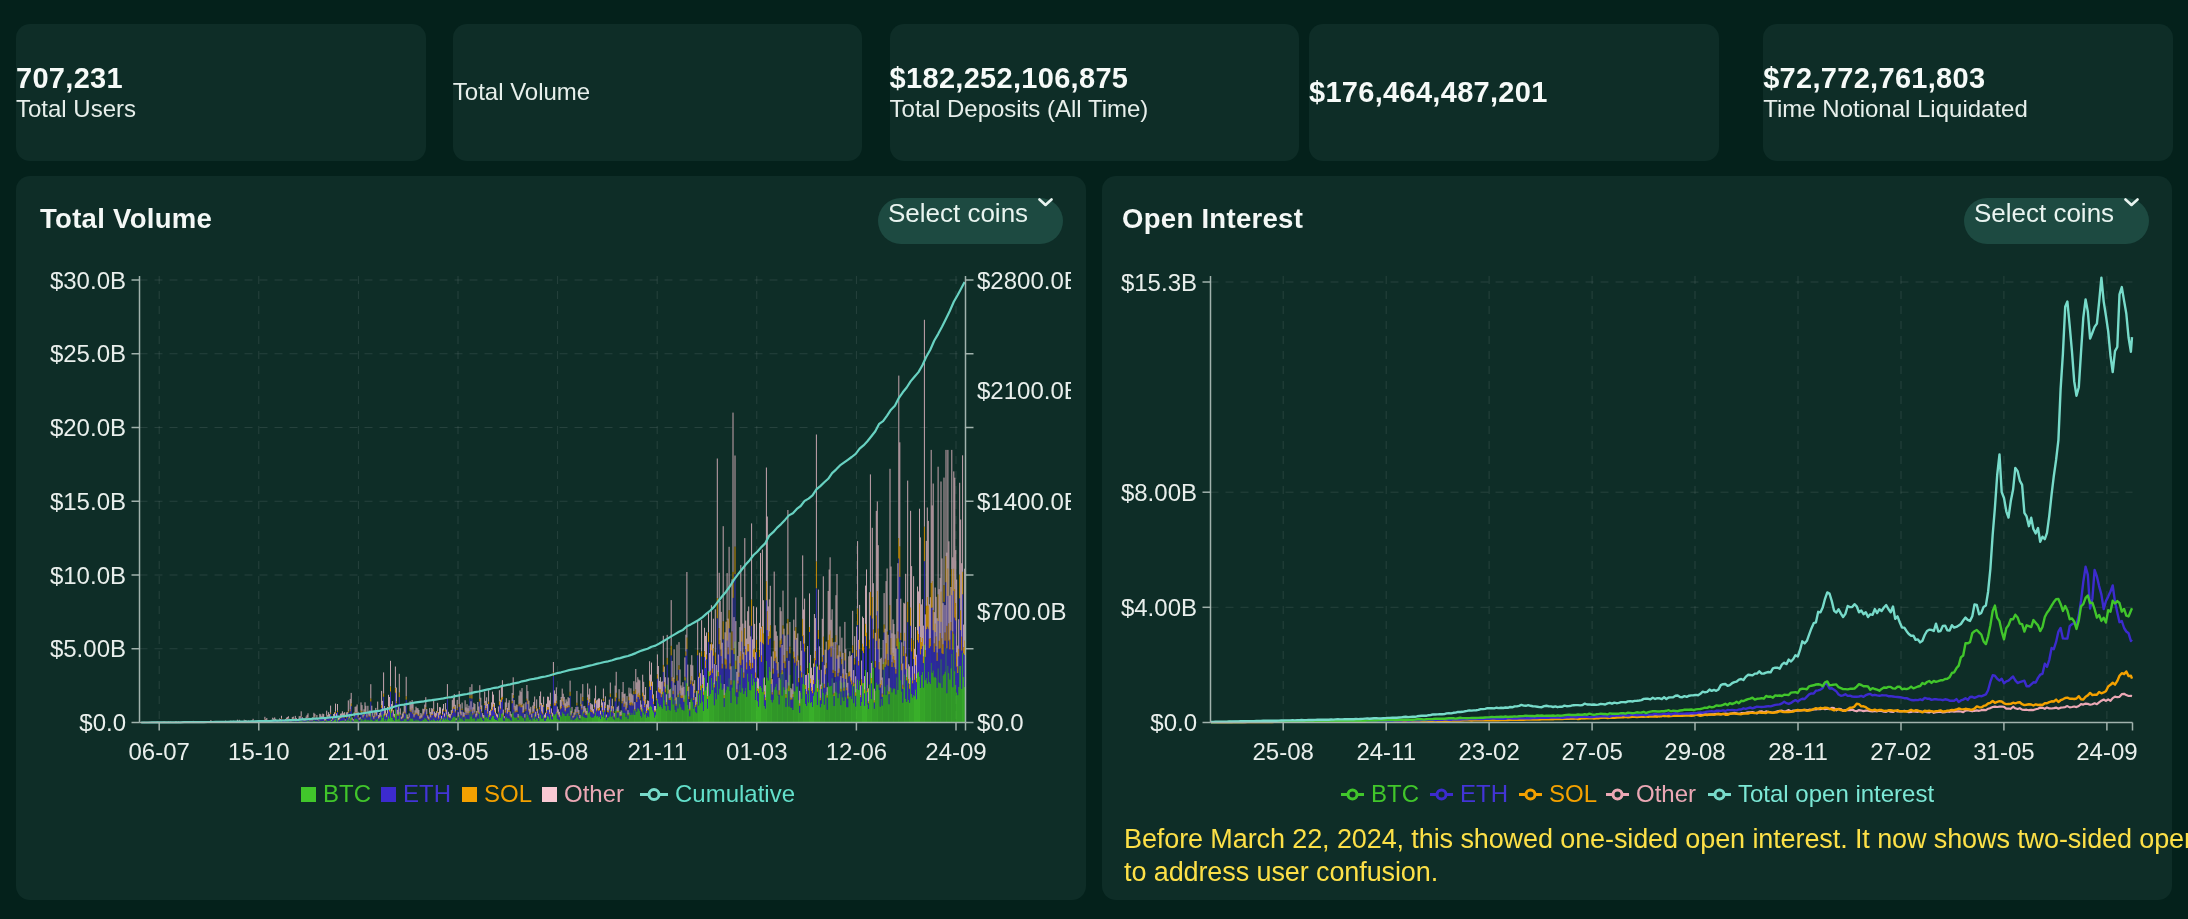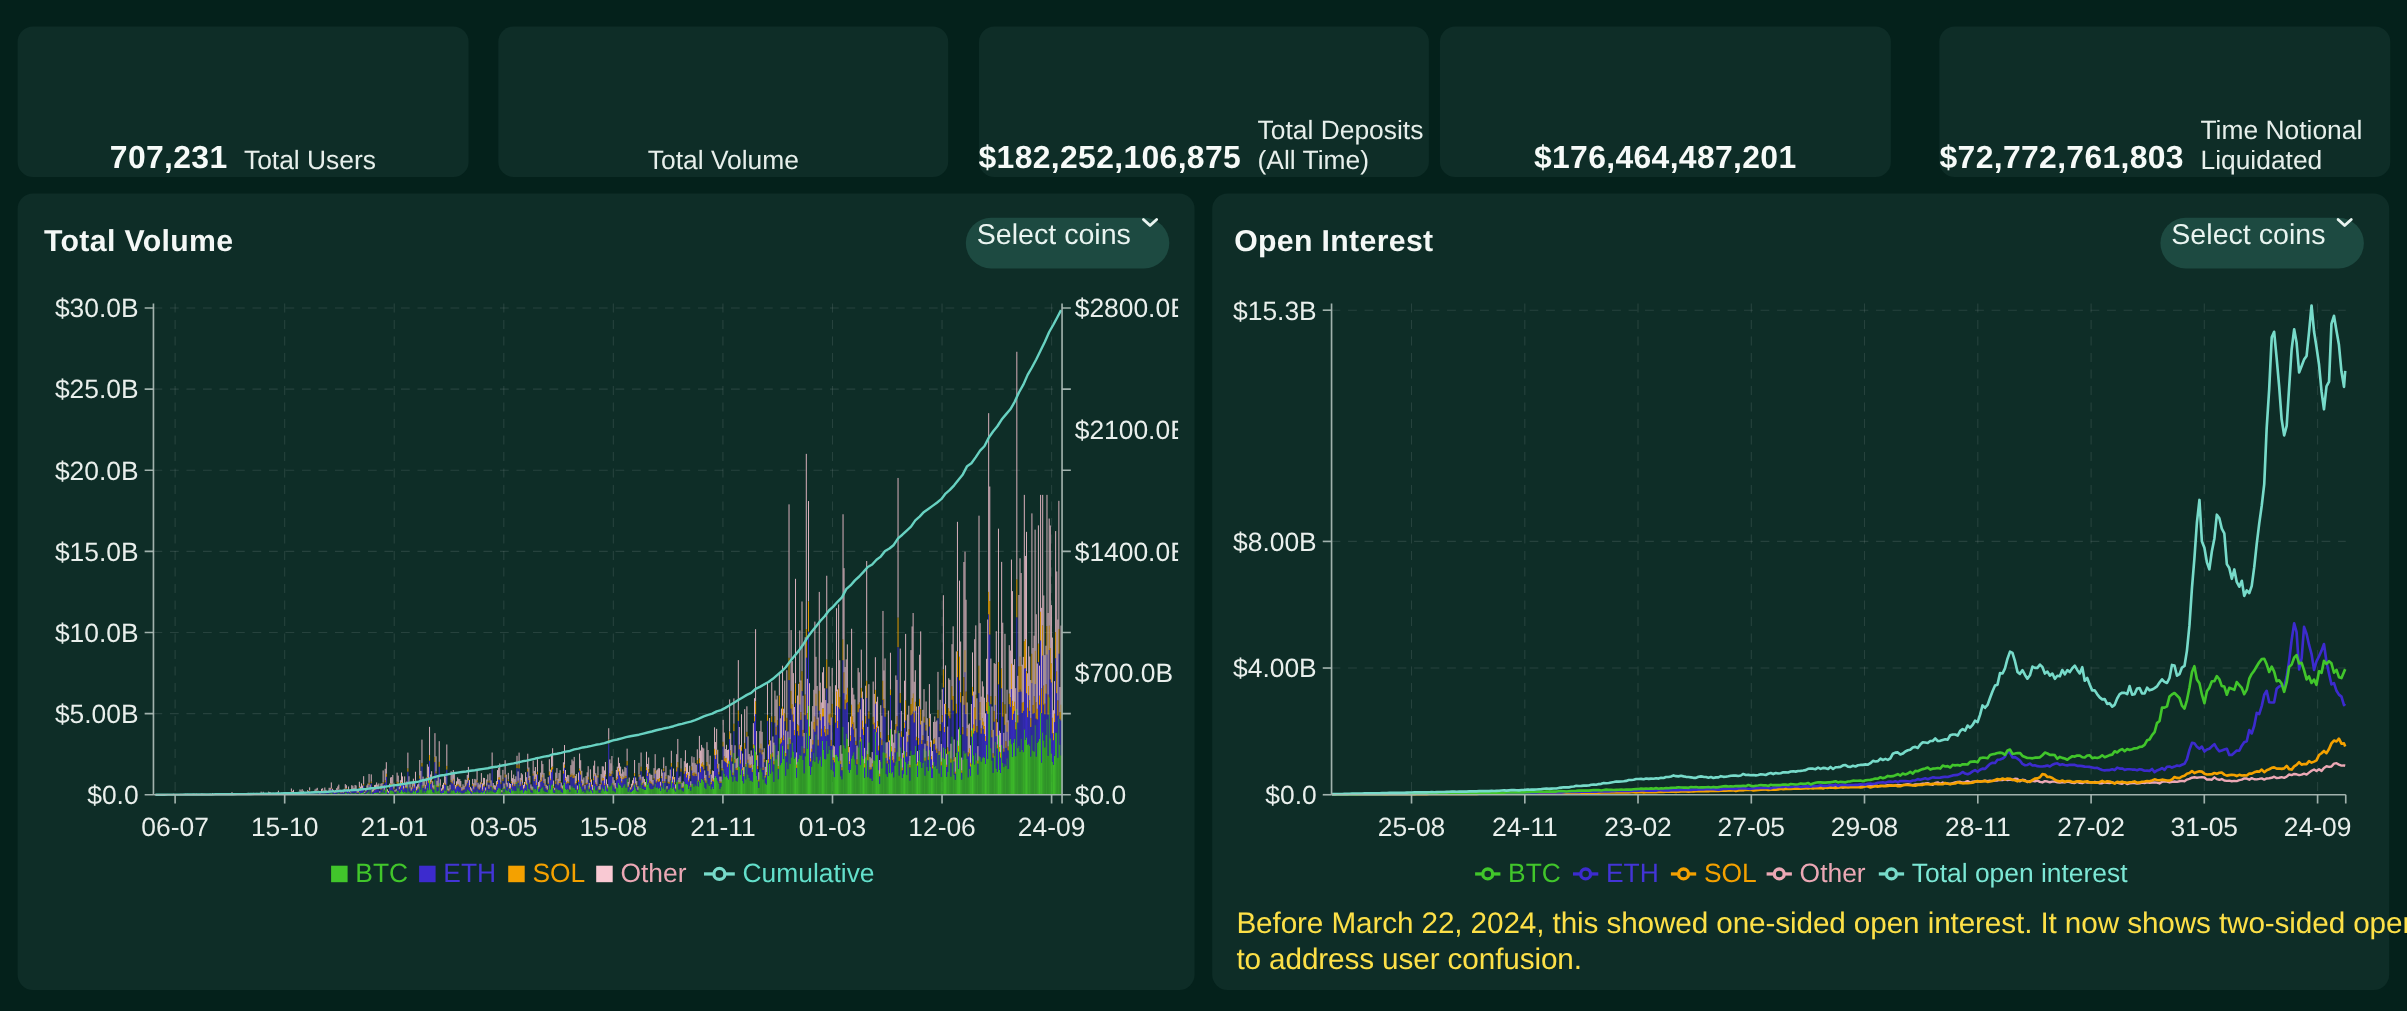--- a/index.html
+++ b/index.html
@@ -1,18 +1,18 @@
 <!DOCTYPE html>
 <html><head><meta charset="utf-8"><style>
 * { margin:0; padding:0; box-sizing:border-box; }
 html,body { width:2188px; height:919px; background:#04211b; overflow:hidden;
   font-family:"Liberation Sans", sans-serif; }
 .scard { position:absolute; top:23.5px; width:409.7px; height:137px;
-  background:#0e2d27; border-radius:14px; display:flex; flex-direction:row;
-  align-items:flex-end; justify-content:center; gap:15px; }
+  background:#0e2d27; border-radius:14px; display:flex; flex-direction:column;
+  align-items:flex-start; justify-content:center; gap:0; }
 .scard .num { font-size:29px; font-weight:bold; color:#f6faf8; letter-spacing:0.3px; }
 .scard .lab { font-size:24px; color:#e7efeb; }
 .ccard { position:absolute; top:176px; height:724px; background:#0e2d27; border-radius:14px; }
 .ctitle { position:absolute; font-size:27.5px; font-weight:bold; color:#f4f8f6; letter-spacing:0.3px; }
 .btn { position:absolute; top:198px; width:185px; height:46px; background:#1d4a41;
   border-radius:23px; display:flex; align-items:flex-start; justify-content:center;
   color:#e9f4f0; font-size:26px; }
 .fnote { position:absolute; left:1124px; top:823px; font-size:27px; letter-spacing:-0.1px;
   line-height:33px; color:#fde047; white-space:nowrap; }
 </style></head>

